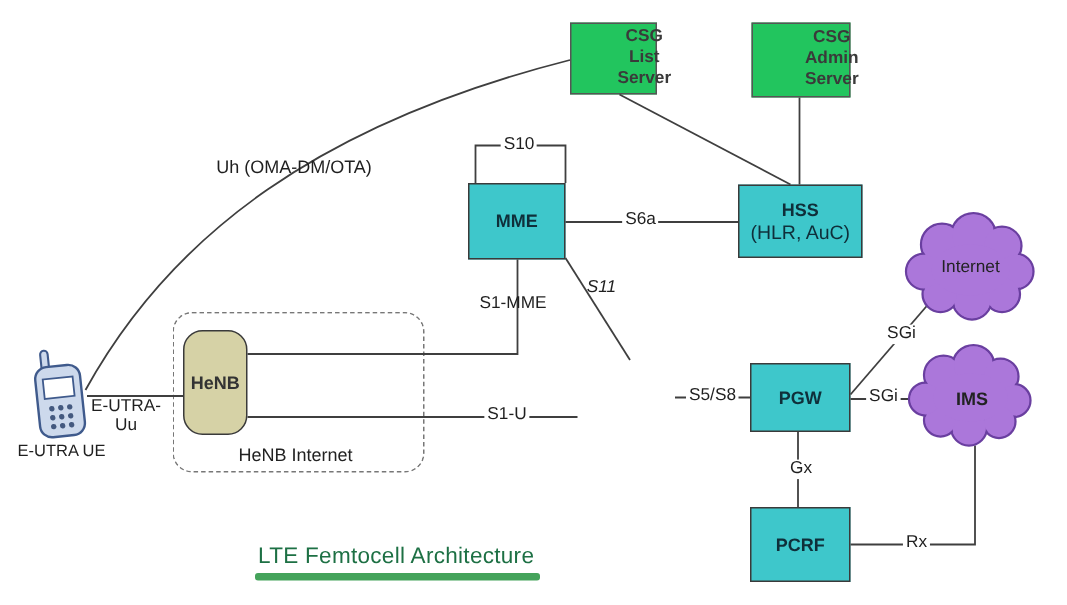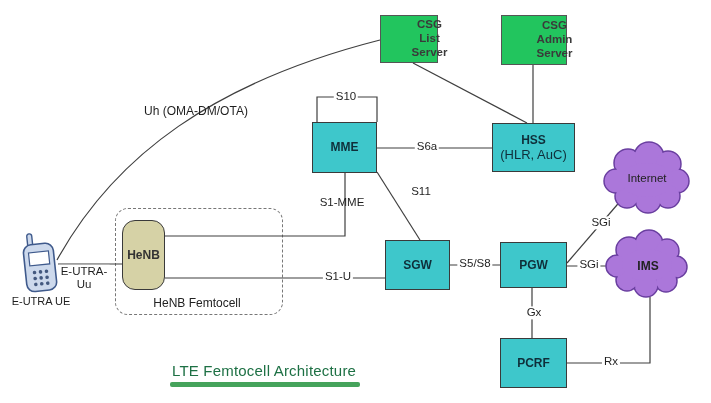--- a/index.html
+++ b/index.html
@@ -53,23 +53,20 @@
 
   <div class="box teal" style="left:312px;top:122px;width:65px;height:51px;">
     <span>MME</span>
   </div>
 
   <div class="box teal" style="left:492px;top:123px;width:83px;height:49px;">
     <span>HSS</span>
     <span class="sub">(HLR, AuC)</span>
   </div>
 
-  <div class="box teal" style="left:385px;top:240px;width:65px;height:50px;">
-    <span>SGW</span>
-  </div>
 
   <div class="box teal" style="left:500px;top:338px;width:67px;height:50px;">
     <span>PCRF</span>
   </div>
 
   <div class="box teal" style="left:500px;top:242px;width:67px;height:46px;">
     <span>PGW</span>
   </div>
 
   <div class="box khaki" style="left:122px;top:220px;width:43px;height:70px;">
@@ -156,36 +153,36 @@
           <circle cx="24" cy="46" r="1.8"></circle>
         <circle cx="12" cy="52" r="1.8"></circle>
           <circle cx="18" cy="52" r="1.8"></circle>
           <circle cx="24" cy="52" r="1.8"></circle>
       </g>
     </g>
   </svg>
 
   <div class="lbl bg" style="left:346px;top:97px;">S10</div>
   <div class="lbl bg" style="left:427px;top:147px;">S6a</div>
-  <div class="lbl" style="left:421px;top:192px;">S11</div>
+  <div class="lbl" style="left:401px;top:192px;font-style:italic;">S11</div>
   <div class="lbl" style="left:342px;top:203px;">S1-MME</div>
   <div class="lbl bg" style="left:338px;top:277px;">S1-U</div>
   <div class="lbl bg" style="left:475px;top:264px;">S5/S8</div>
   <div class="lbl bg" style="left:601px;top:223px;">SGi</div>
   <div class="lbl bg" style="left:589px;top:265px;">SGi</div>
   <div class="lbl bg" style="left:534px;top:313px;">Gx</div>
   <div class="lbl bg" style="left:611px;top:362px;">Rx</div>
   <div class="lbl" style="left:196px;top:112px;font-size:12px;">Uh (OMA-DM/OTA)</div>
 
   <div class="lbl bg" style="left:84px;top:278px;">
     <div>E-UTRA-</div>
     <div>Uu</div>
   </div>
 
-  <div class="lbl" style="left:197px;top:304px;font-size:12px;color:#222;">HeNB Femtocell</div>
+  <div class="lbl" style="left:197px;top:304px;font-size:12px;color:#222;">HeNB Internet</div>
   <div class="lbl" style="left:41px;top:301px;font-size:11px;">E-UTRA UE</div>
   <div class="lbl cloudlbl" style="left:647px;top:179px;">Internet</div>
   <div class="lbl cloudlbl" style="left:648px;top:267px;font-weight:700;font-size:12px;">IMS</div>
 
   <div class="title-text" style="left:172px;top:362px;">LTE Femtocell Architecture</div>
   <div class="title-bar" style="left:170px;top:382px;width:190px;height:5px;"></div>
 
 </div>
 
 </body></html>

